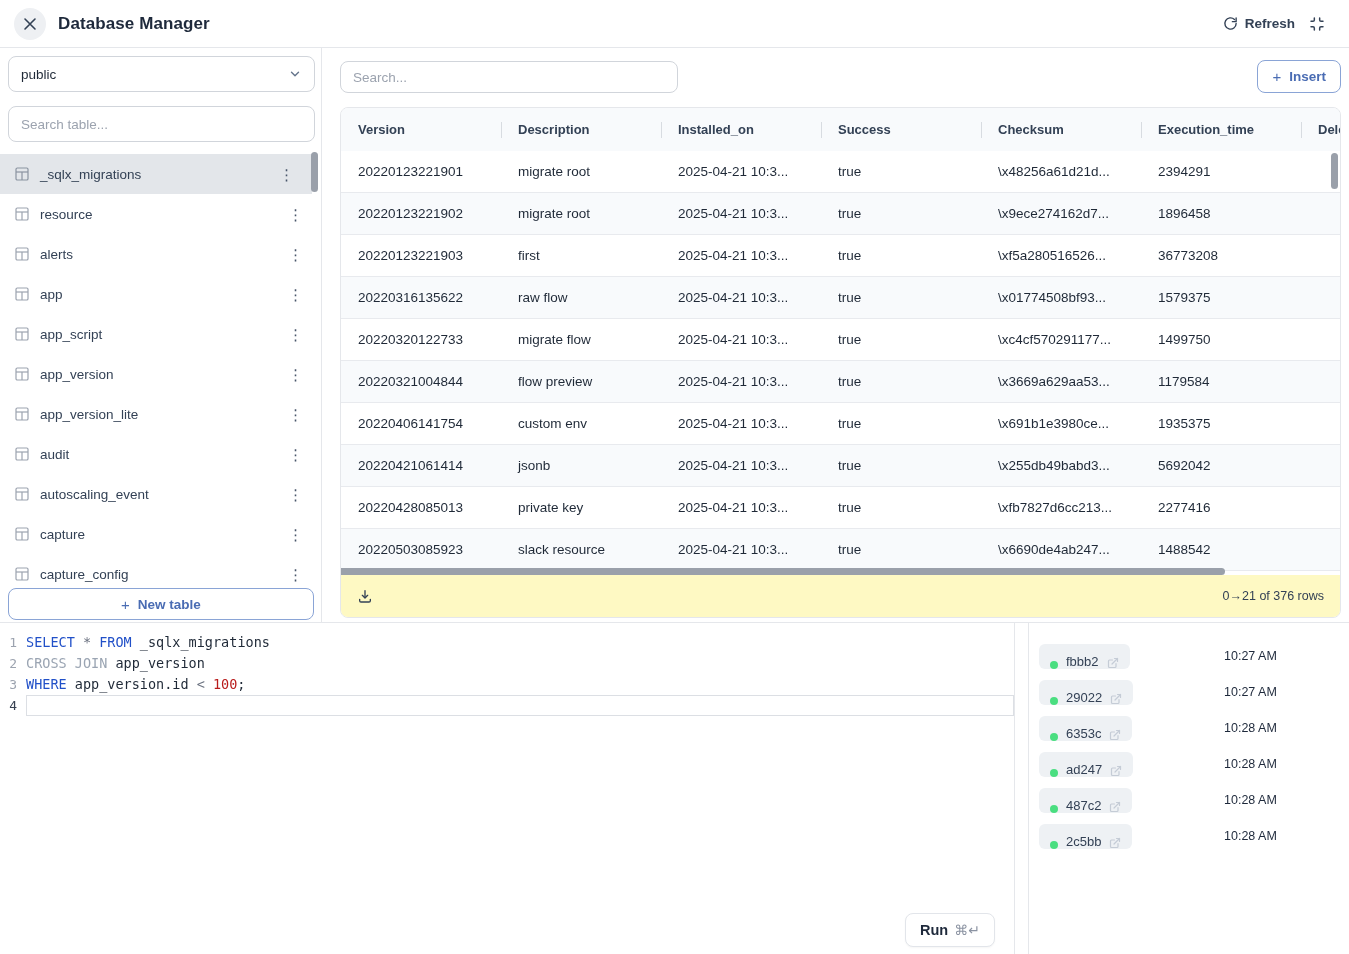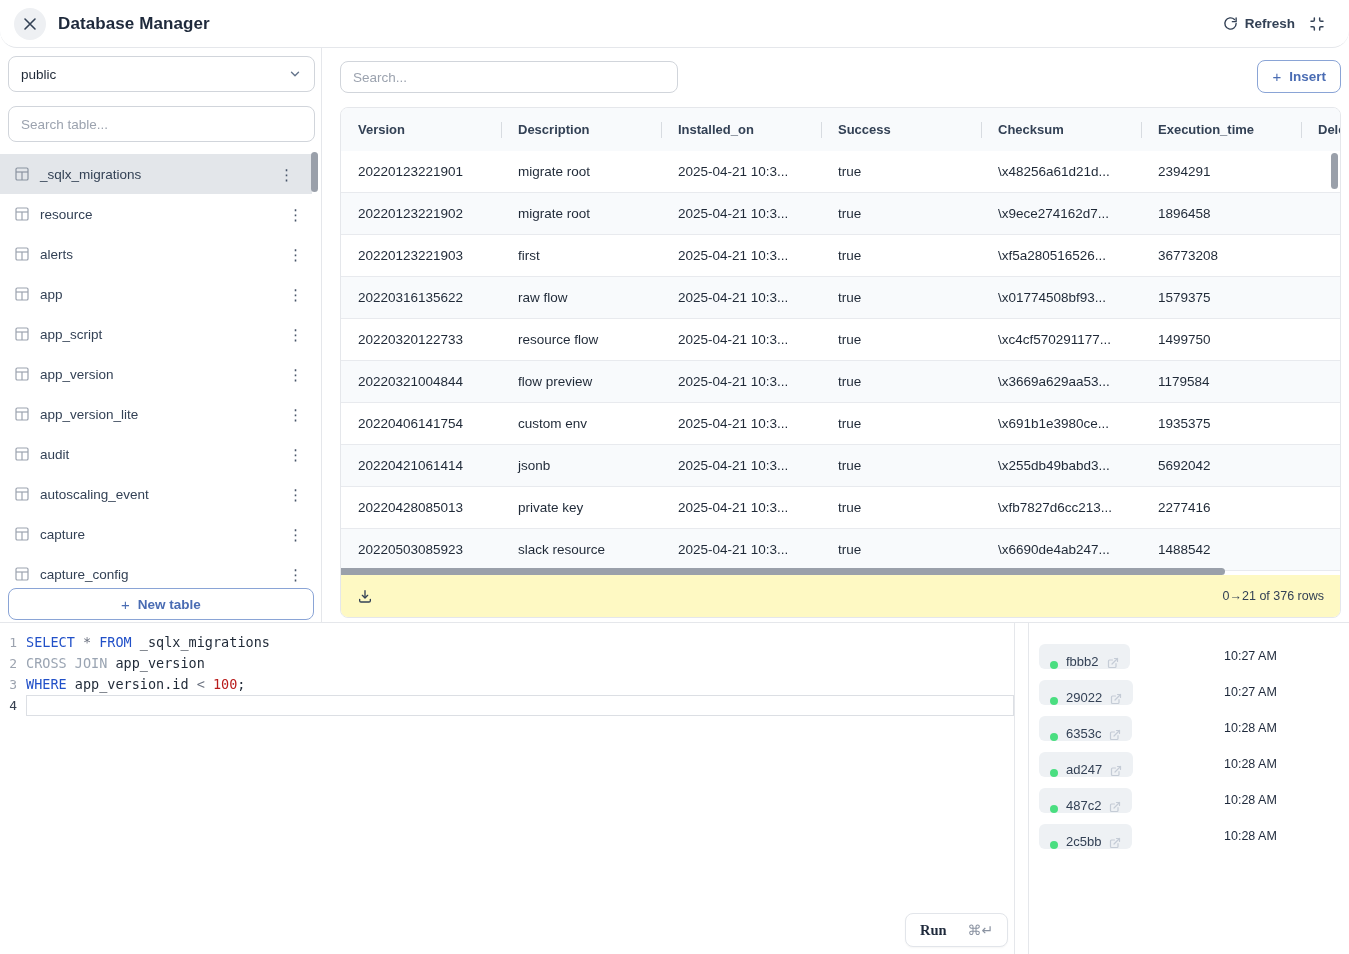--- a/index.html
+++ b/index.html
@@ -2,21 +2,21 @@
 <html><head>
 <meta charset="utf-8">
 <style>
   * { margin:0; padding:0; box-sizing:border-box; }
   html,body { background:#ffffff; }
   body { font-family:"Liberation Sans", sans-serif; color:#1e293b; }
   .app { position:relative; width:1349px; height:954px; background:#fff; overflow:hidden; }
 
   
   .topbar { position:absolute; top:0; left:0; width:100%; height:48px;
-            border-bottom:1px solid #e5e7eb; display:flex; align-items:center; background:#fff; z-index:5;border-radius:17px;}
+            border-bottom:1px solid #e5e7eb; display:flex; align-items:center; background:#fff; z-index:5;}
   .close-btn { width:32px; height:32px; border-radius:50%; background:#eef0f3; border:none;
                margin-left:14px; display:flex; align-items:center; justify-content:center;
                font-size:15px; color:#334155; cursor:pointer; }
   .app-title { font-size:17px; font-weight:700; color:#1e293b; margin-left:12px; letter-spacing:.1px; }
   .topbar-right { margin-left:auto; display:flex; align-items:center; gap:14px; margin-right:24px; }
   .refresh-btn { display:flex; align-items:center; gap:7px; background:none; border:none;
                  font-family:inherit; font-size:13.5px; font-weight:600; color:#334155; cursor:pointer; }
   .icon-btn { background:none; border:none; cursor:pointer; display:flex; align-items:center; color:#334155; }
 
   
@@ -90,21 +90,21 @@
   .code { flex:1; white-space:pre; height:21px; line-height:21px; }
   .cm-line.active .code { outline:1px solid #dcdfe4; outline-offset:-1px; }
   .tok-kw { color:#2150c8; }
   .tok-kw2 { color:#9aa4b2; }
   .tok-op { color:#6b7280; }
   .tok-num { color:#b91c1c; }
   .tok-txt { color:#1f2937; }
   .run-btn { position:absolute; right:14px; bottom:7px; height:34px; padding:0 14px;
              background:#fff; border:1px solid #e2e5ea; border-radius:8px;
              box-shadow:0 1px 2px rgba(0,0,0,.04);
-             display:flex; align-items:center; gap:21px; cursor:pointer; font-family:Liberation Serif, serif; }
+             display:flex; align-items:center; gap:6px; cursor:pointer; font-family:Liberation Sans, sans-serif; }
   .run-label { font-size:14.5px; font-weight:700; color:#1e293b; }
   .run-kbd { font-size:14px; color:#8b93a2; }
 
   .results { position:relative; flex:1; margin-left:13px; border-left:1px solid #e5e7eb; padding-top:15px; background:#fff; }
   .res-row { position:relative; height:36px; display:flex; align-items:center; }
   .res-pill { margin-left:10px; height:25px; display:flex; align-items:flex-end; gap:8px;
               background:#eef1f4; border-radius:6px; padding:0 11px; cursor:pointer; border:none; font-family:inherit; }
   .res-dot { width:8px; height:8px; border-radius:50%; background:#4ade80; flex:none; }
   .res-id { font-size:13px; color:#334155; }
   .res-ext { color:#c5ccd6; display:flex; }
@@ -342,21 +342,21 @@
               <div class="td">20220316135622</div>
               <div class="td">raw flow</div>
               <div class="td">2025-04-21 10:3...</div>
               <div class="td">true</div>
               <div class="td">\x01774508bf93...</div>
               <div class="td">1579375</div>
               <div class="td"></div>
             </div>
             <div class="tr">
               <div class="td">20220320122733</div>
-              <div class="td">resource flow</div>
+              <div class="td">migrate flow</div>
               <div class="td">2025-04-21 10:3...</div>
               <div class="td">true</div>
               <div class="td">\xc4cf570291177...</div>
               <div class="td">1499750</div>
               <div class="td"></div>
             </div>
             <div class="tr">
               <div class="td">20220321004844</div>
               <div class="td">flow preview</div>
               <div class="td">2025-04-21 10:3...</div>

